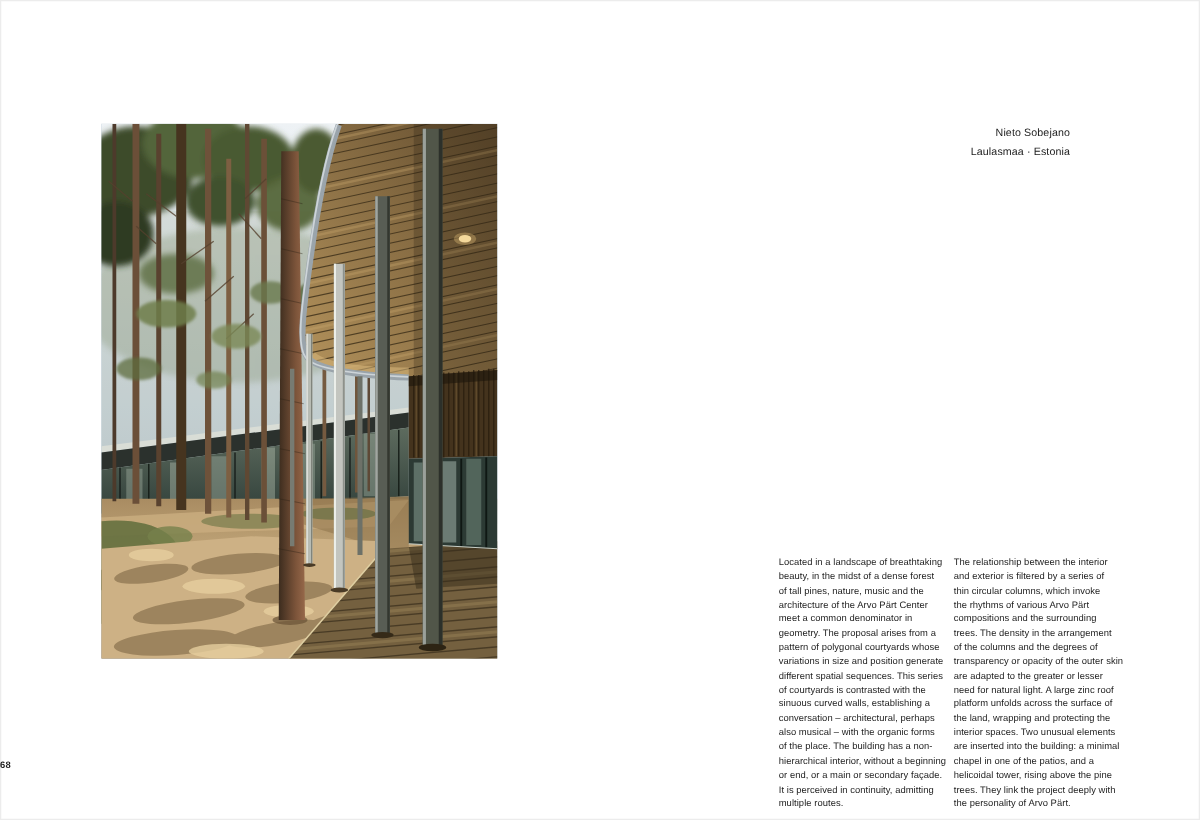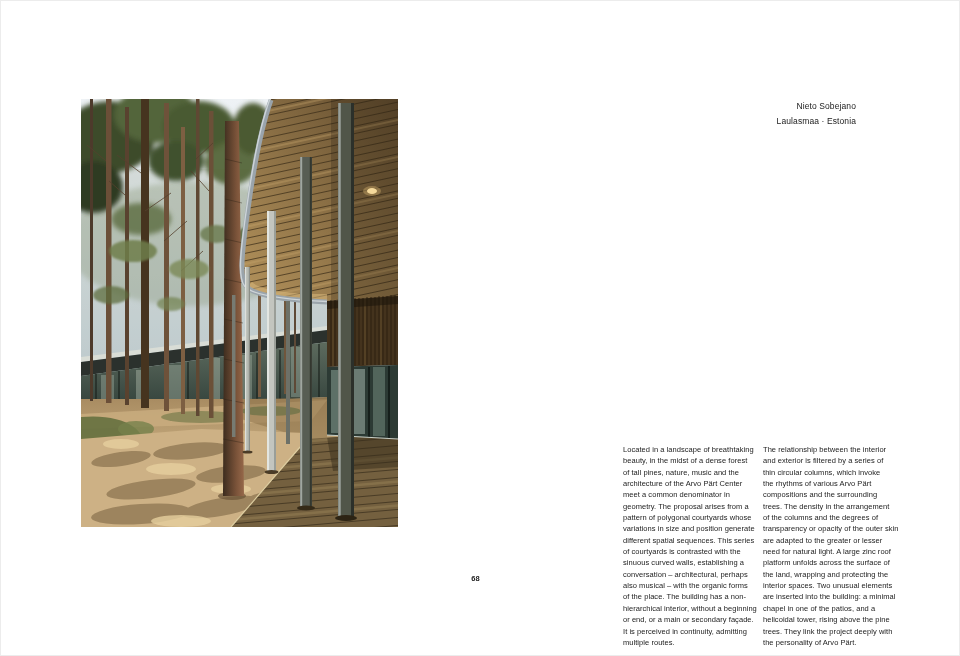--- a/index.html
+++ b/index.html
@@ -24,22 +24,22 @@
   .header-block .h-project { font-weight: 700; }
 
   .body-col {
     position: absolute; top: 400px; font-size: 7.5px; line-height: 11.35px;
     white-space: pre-line; letter-spacing: 0.05px; color: #1c1c1c; margin-top: 44px;
   }
   .col-1 { left: 623px; width: 142px; }
   .col-2 { left: 763px; width: 148px; }
 
   .page-number {
-    position: absolute; top: 574px; left: 0; width: 480px;
-    text-align: right; font-size: 7.5px; font-weight: 700; letter-spacing: 0.2px;
+    position: absolute; top: 607px; left: 0; width: 480px;
+    text-align: left; font-size: 7.5px; font-weight: 700; letter-spacing: 0.2px;
   }
 </style>
 </head>
 <body>
 
 <div class="spread">
 
   <div class="page page-left">
 
     <figure class="photo">

